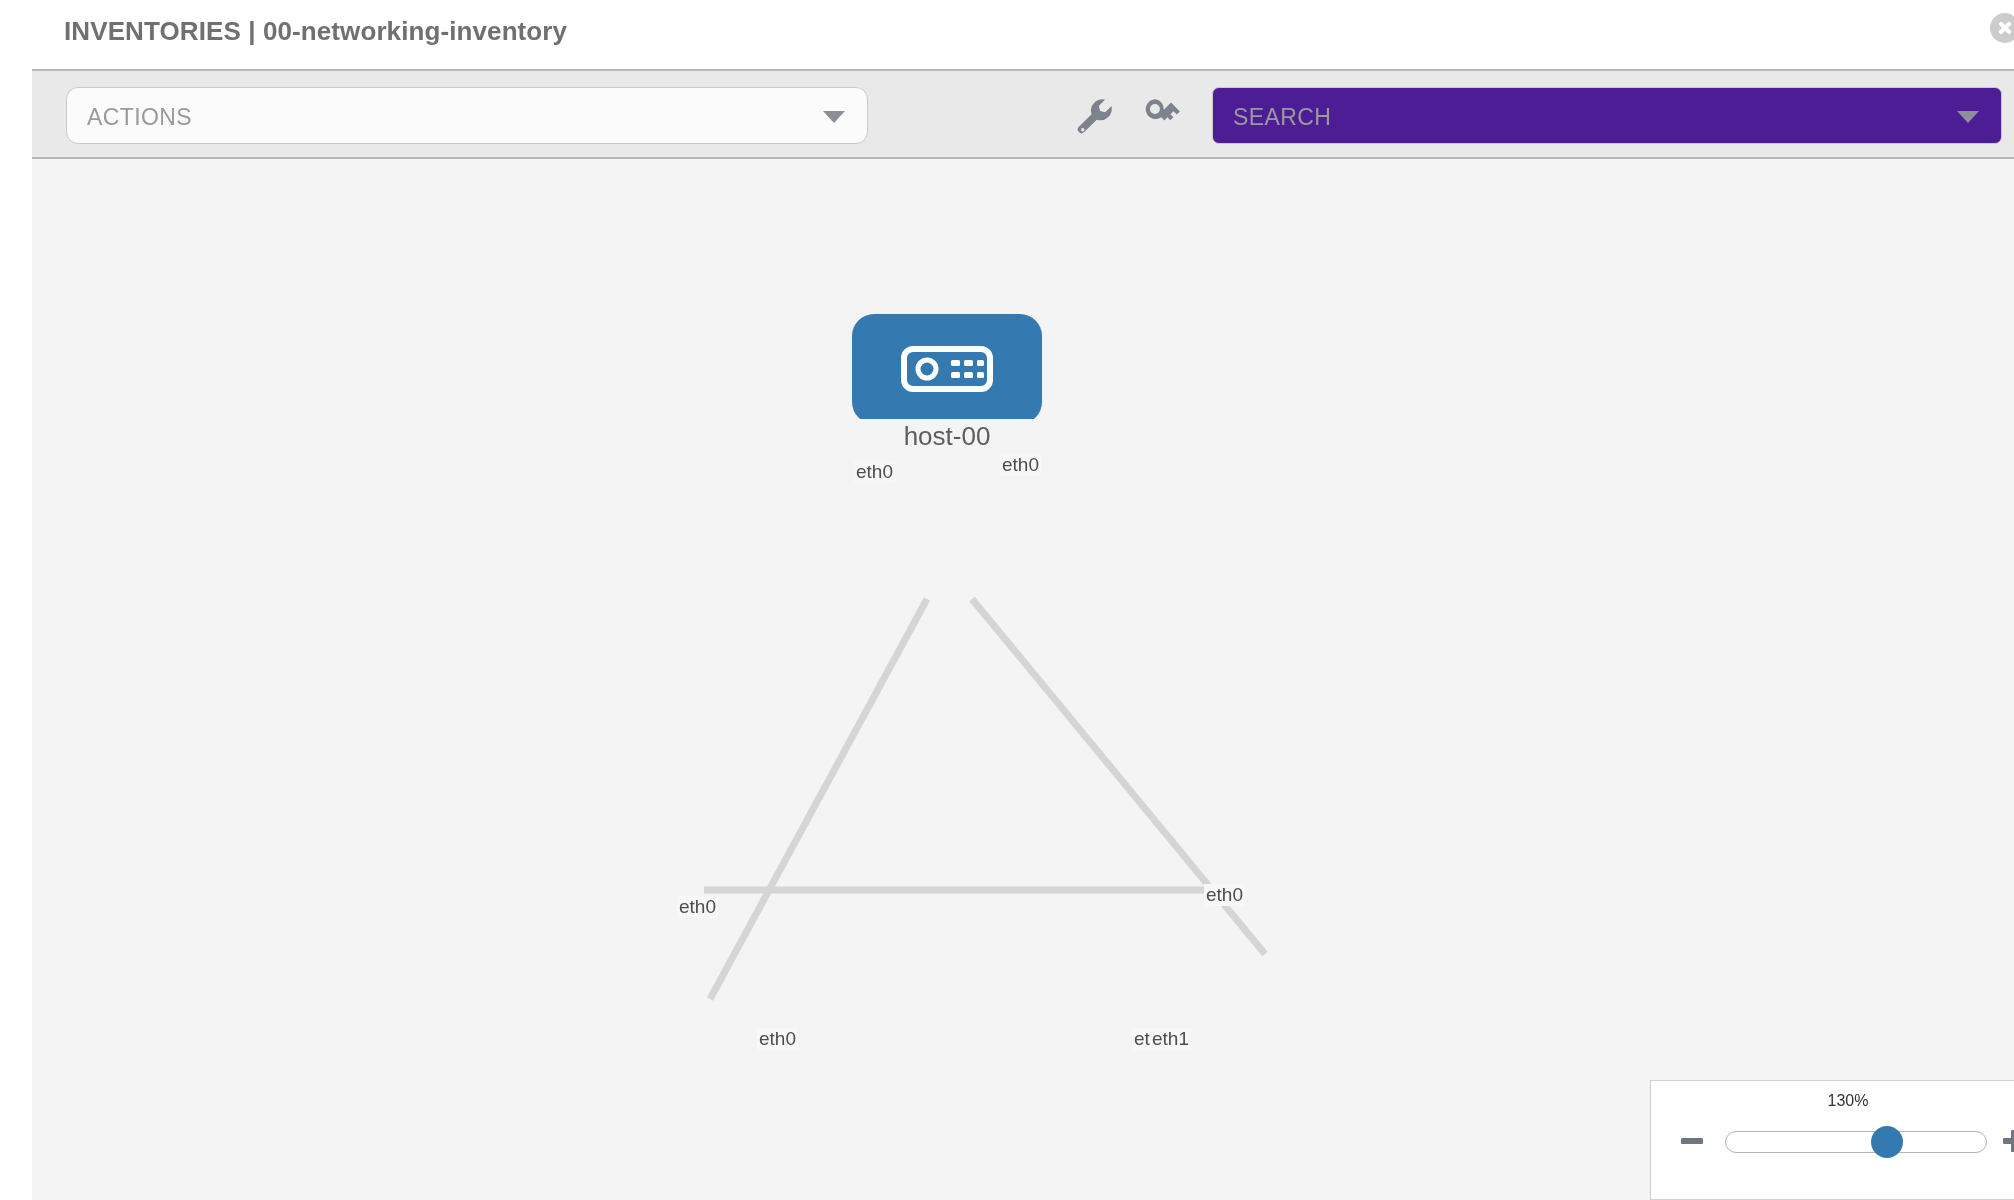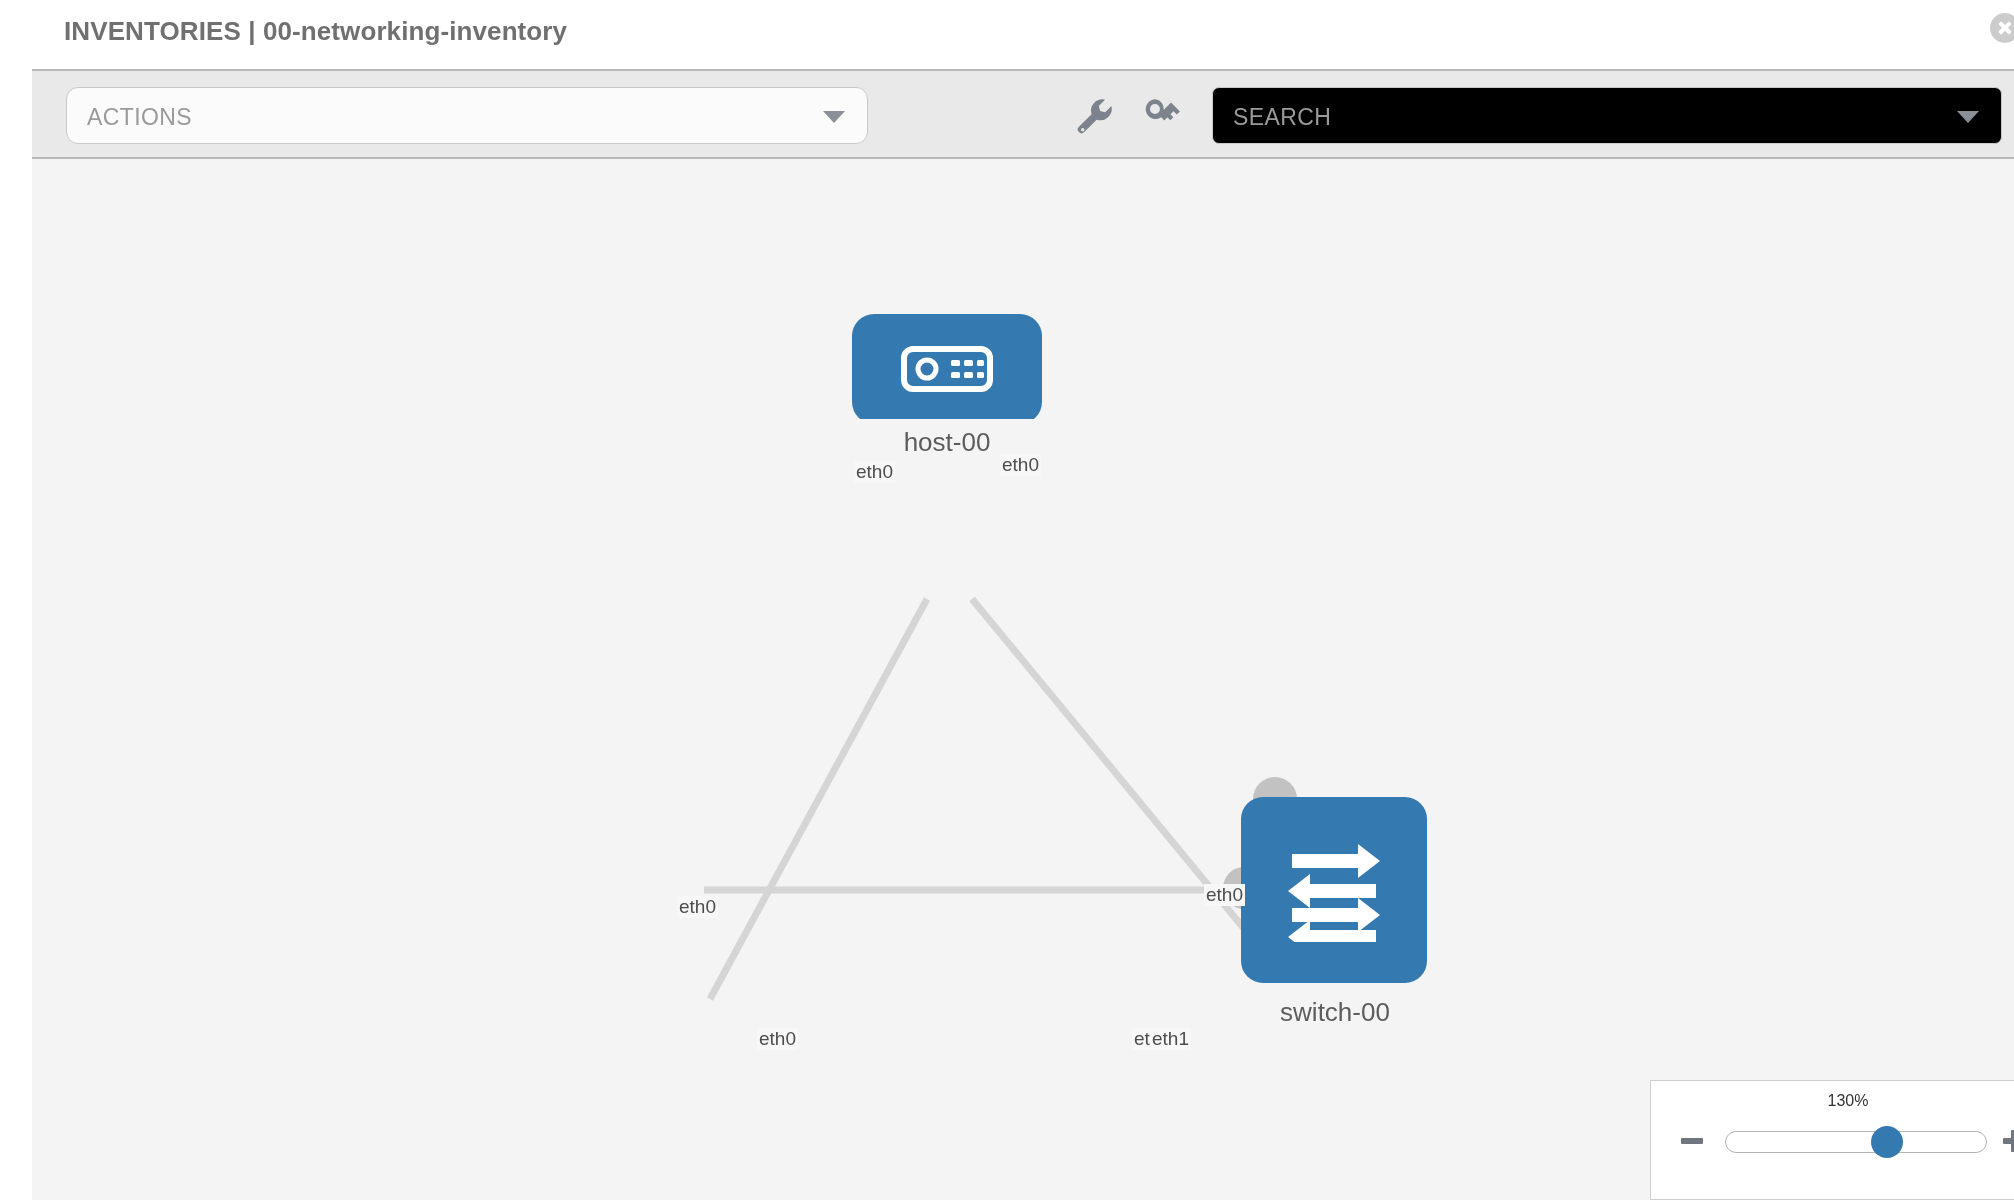--- a/index.html
+++ b/index.html
@@ -115,21 +115,21 @@
   .tool-icon svg { display: block; width: 100%; height: 100%; }
   .icon-wrench { left: 1040px; }
   .icon-key    { left: 1108px; }
 
   .search-box {
     position: absolute;
     left: 1180px;
     top: 16px;
     width: 790px;
     height: 57px;
-    background: #000000;
+    background: #4c1d95;
     border: 1px solid #c9c9c9;
     border-radius: 7px;
     cursor: text;
   }
   .search-box .sel-label {
     position: absolute;
     left: 20px;
     top: 16px;
     font-size: 23px;
     color: #9a9a9a;
@@ -168,21 +168,21 @@
   .shape-circle  { border-radius: 50%; }
   .node-shape svg { display: block; }
 
   .node-label {
     position: absolute;
     font-size: 26px;
     color: #5d5d5d;
     background: #f4f4f4;
     white-space: nowrap;
     text-align: center;
-    padding: 8px 2px;
+    padding: 2px 2px;
   }
 
   .port {
     position: absolute;
     background: #c2c2c2;
     border-radius: 50%;
   }
 
   .if-label {
     position: absolute;
@@ -320,35 +320,20 @@
       <div class="node-label" style="left:-12px; top:105px; width:214px;">host-00</div>
     </div>
 
     <div class="if-label" style="left:822px; top:302px;">eth0</div>
     <div class="if-label" style="left:968px; top:295px;">eth0</div>
 
 
     <div class="if-label" style="left:645px; top:737px;">eth0</div>
     <div class="if-label" style="left:725px; top:869px;">eth0</div>
 
-    <div class="node" style="left:1209px; top:638px; width:190px; height:250px;">
-      <div class="port" style="left:12px; top:-20px; width:44px; height:44px;"></div>
-      <div class="port" style="left:-18px; top:70px; width:42px; height:42px;"></div>
-      <div class="node-shape shape-rounded" style="left:0; top:0; width:186px; height:186px;">
-        <svg width="112" height="104" viewBox="0 0 112 104">
-          <g fill="#ffffff">
-            <path d="M14 16 h66 v-10 l22 17 -22 17 v-10 h-66 z"></path>
-            <path d="M98 46 h-66 v-10 l-22 17 22 17 v-10 h66 z"></path>
-            <path d="M14 70 h66 v-10 l22 17 -22 17 v-10 h-66 z"></path>
-            <path d="M98 100 h-66 v-10 l-22 17 22 17 v-10 h66 z" transform="translate(0,-8)"></path>
-          </g>
-        </svg>
-      </div>
-      <div class="node-label" style="left:-12px; top:192px; width:212px;">switch-00</div>
-    </div>
 
     <div class="if-label" style="left:1172px; top:725px;">eth0</div>
     <div class="if-label" style="left:1100px; top:869px;">eth0</div>
     <div class="if-label" style="left:1118px; top:869px; background:#f7f7f7;">eth1</div>
 
   </div>
 
   <div class="zoom-panel">
     <div class="zoom-value">130%</div>
     <div class="zoom-minus"></div>

